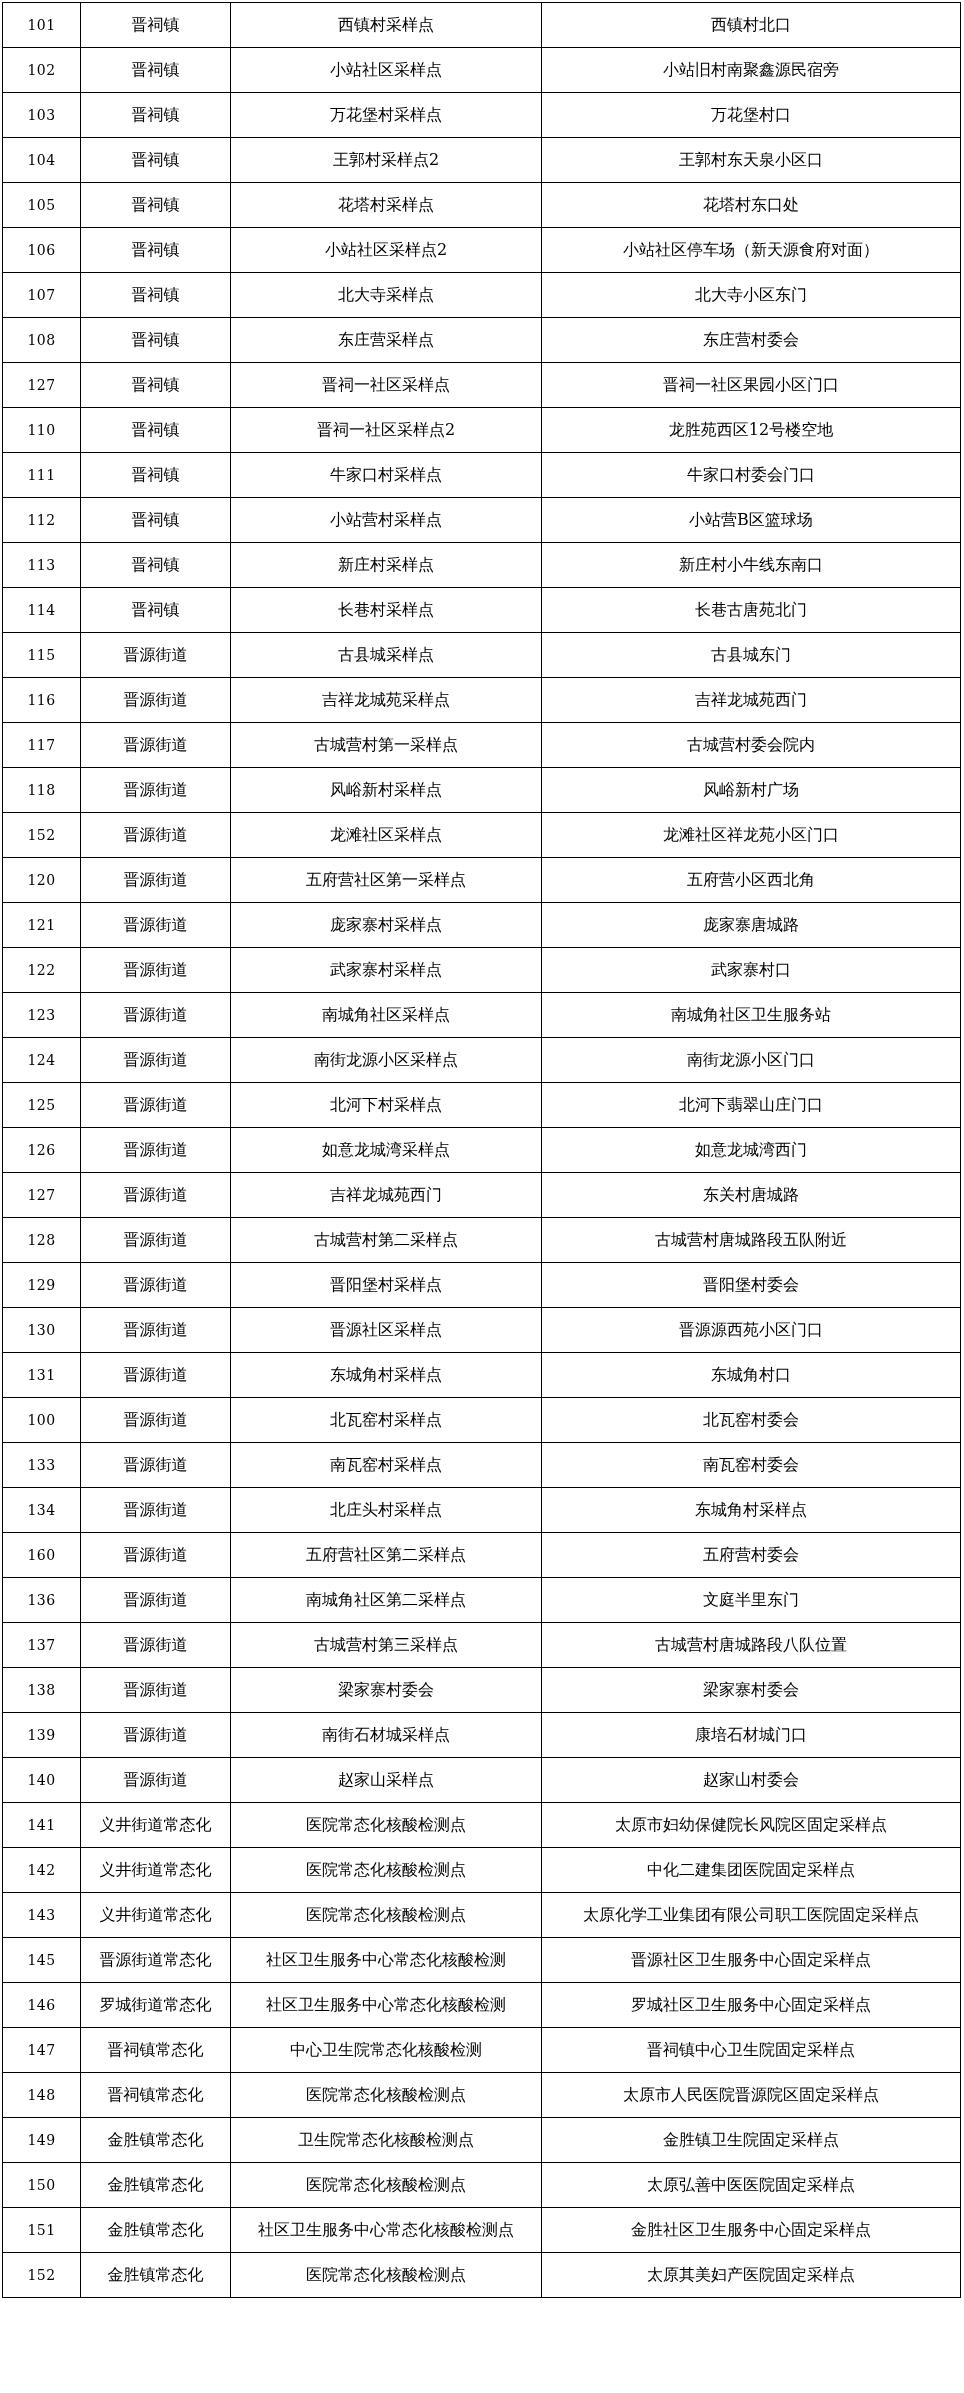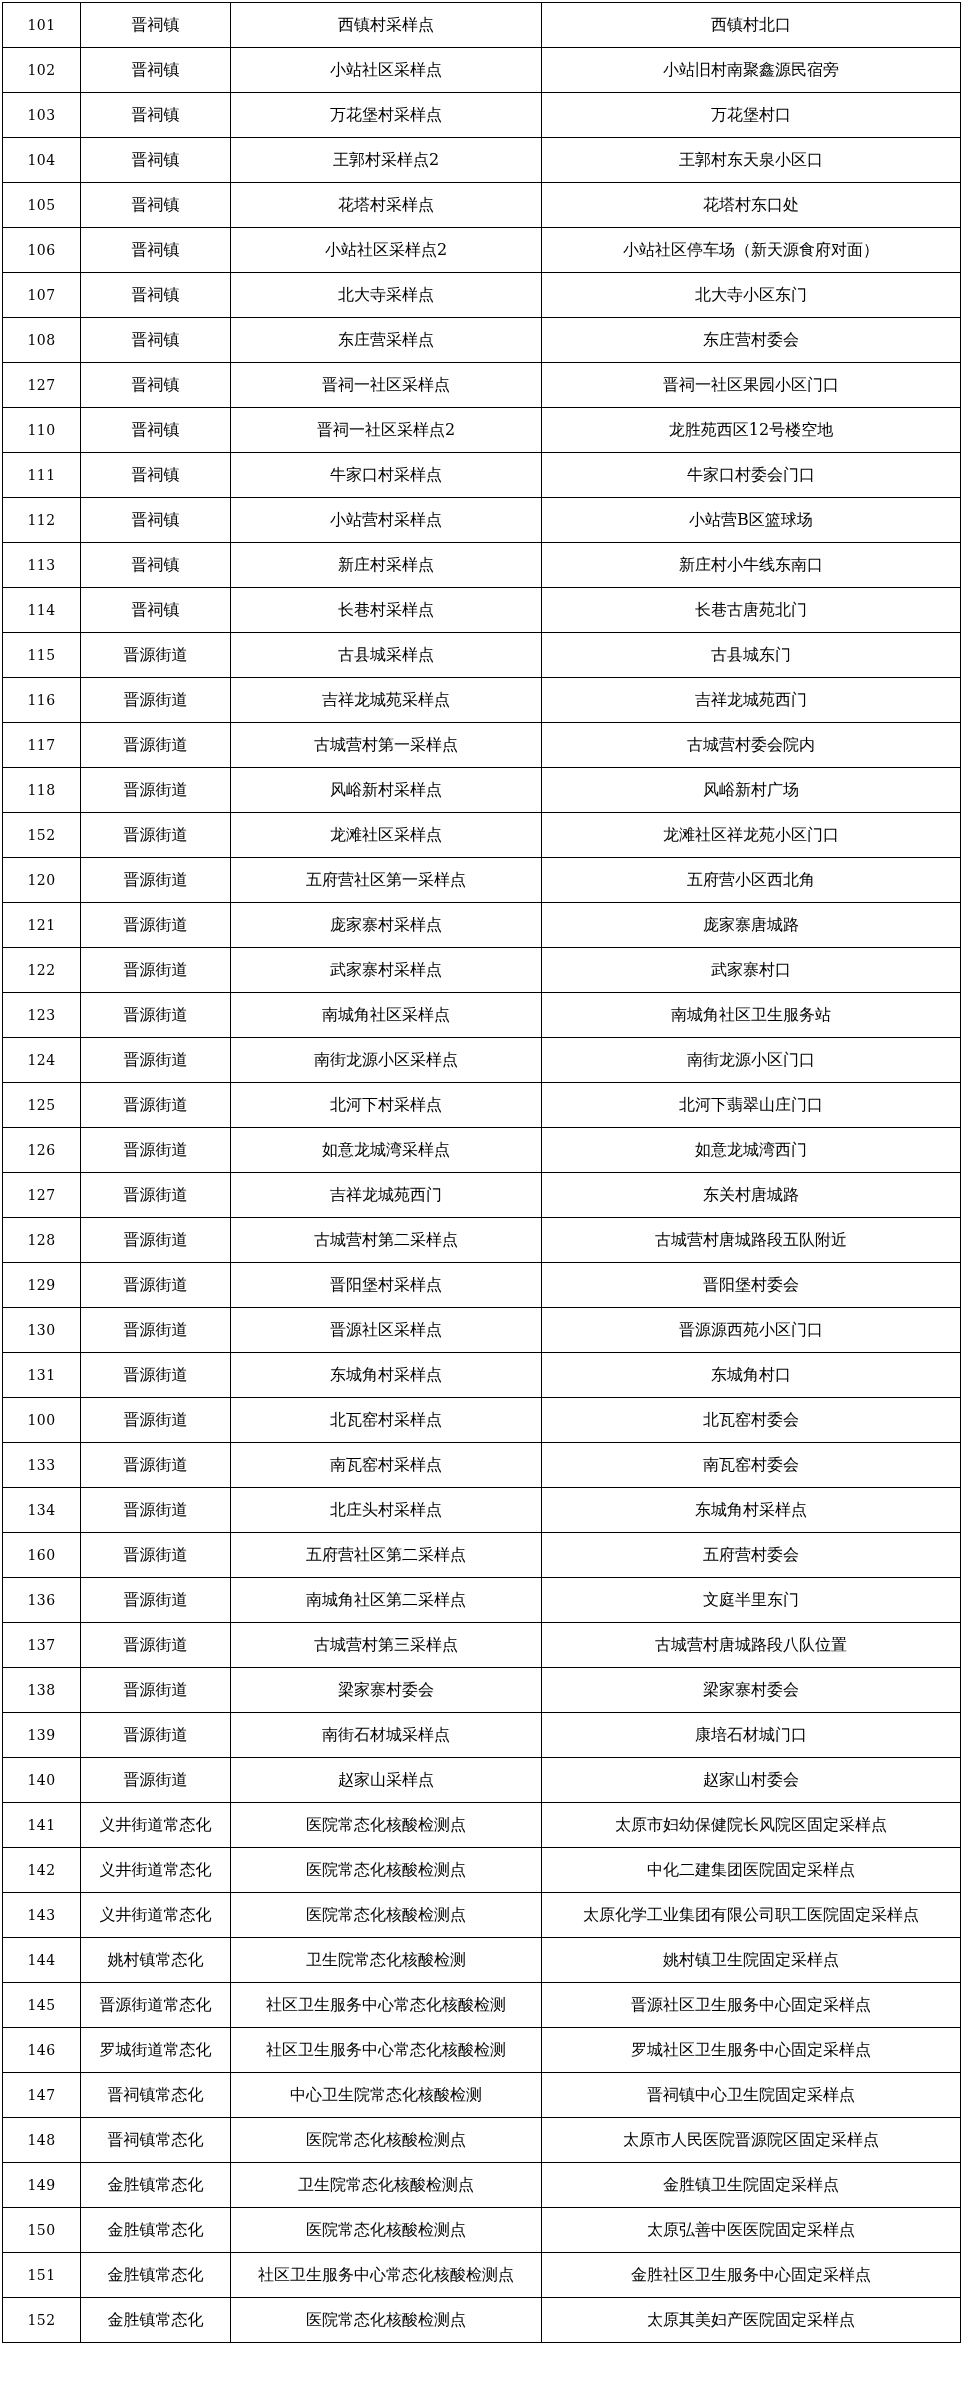--- a/index.html
+++ b/index.html
@@ -306,26 +306,20 @@
           <td class="col-site">医院常态化核酸检测点</td>
           <td class="col-location">中化二建集团医院固定采样点</td>
         </tr>
         <tr>
           <td class="col-id">143</td>
           <td class="col-district">义井街道常态化</td>
           <td class="col-site">医院常态化核酸检测点</td>
           <td class="col-location">太原化学工业集团有限公司职工医院固定采样点</td>
         </tr>
         <tr>
-          <td class="col-id">144</td>
-          <td class="col-district">姚村镇常态化</td>
-          <td class="col-site">卫生院常态化核酸检测</td>
-          <td class="col-location">姚村镇卫生院固定采样点</td>
-        </tr>
-        <tr>
           <td class="col-id">145</td>
           <td class="col-district">晋源街道常态化</td>
           <td class="col-site">社区卫生服务中心常态化核酸检测</td>
           <td class="col-location">晋源社区卫生服务中心固定采样点</td>
         </tr>
         <tr>
           <td class="col-id">146</td>
           <td class="col-district">罗城街道常态化</td>
           <td class="col-site">社区卫生服务中心常态化核酸检测</td>
           <td class="col-location">罗城社区卫生服务中心固定采样点</td>

